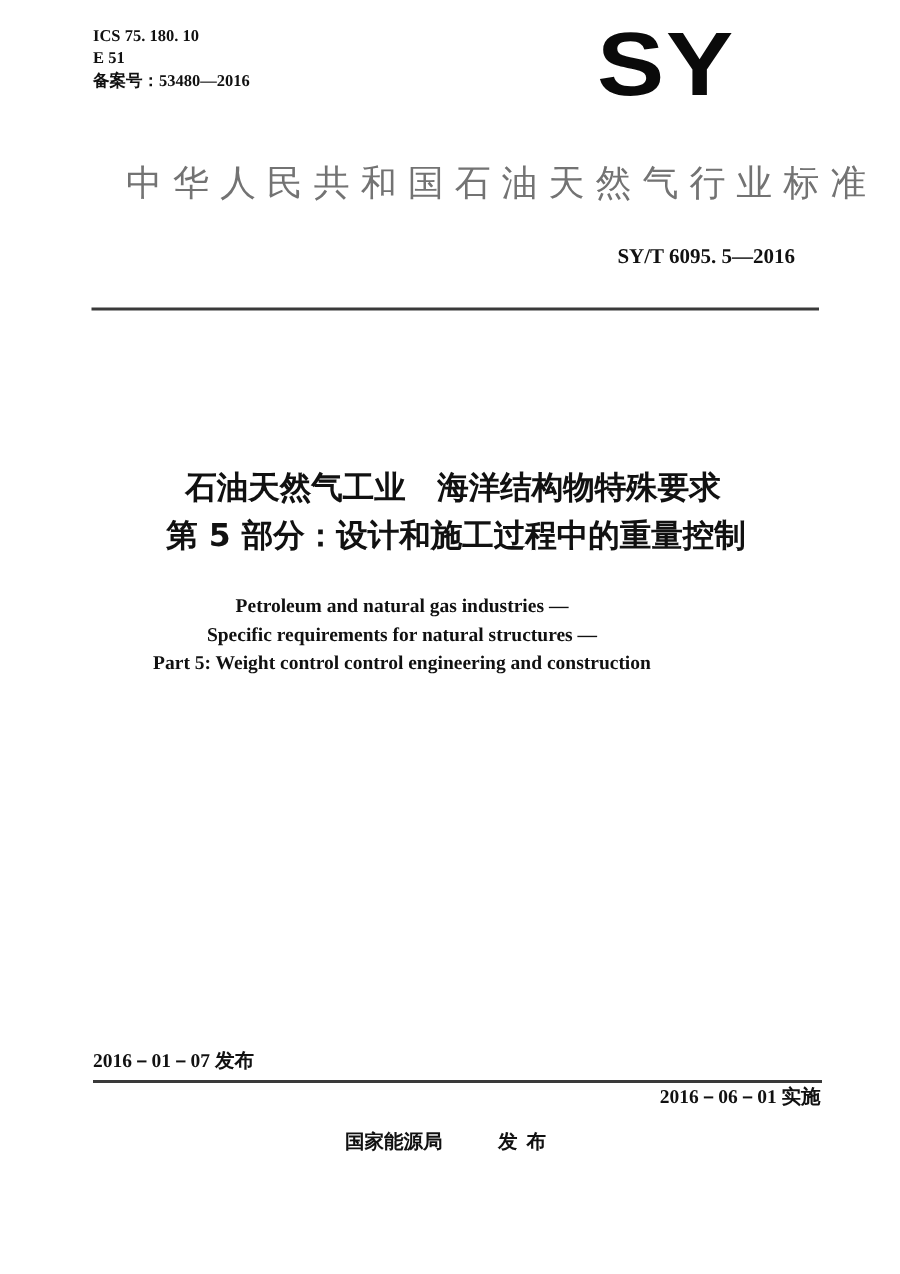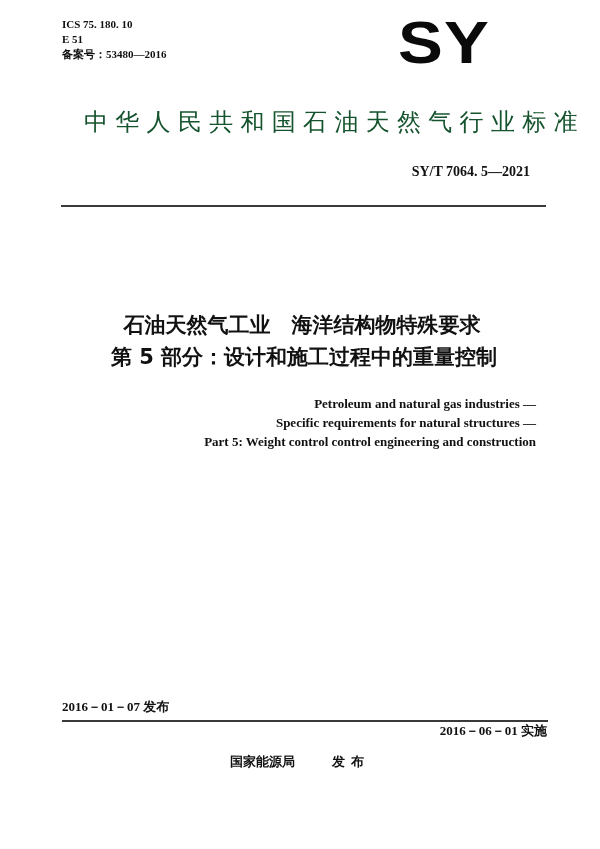--- a/index.html
+++ b/index.html
@@ -8,33 +8,33 @@
     .serif { font-family: "Liberation Serif", "DejaVu Serif", serif; font-weight: bold; text-align: right; }
 
     .meta { left: 62px; font-size: 11px; line-height: 13px; }
     .meta-ics { top: 18px; }
     .meta-class { top: 33px; }
     .meta-record { top: 48px; }
 
     .logo { left: 398px; top: 20px; width: 105px; height: 46px; font-family: "Liberation Sans", "DejaVu Sans", sans-serif; font-weight: 900; font-size: 60px; line-height: 46px; letter-spacing: 1px; color: #0a0a0a; transform: scaleX(1.12); transform-origin: left center; }
     .logo span { display: inline-block; }
 
-    .std-heading { left: 84px; top: 106px; font-size: 24px; line-height: 32px; letter-spacing: 7.3px; font-family: "DejaVu Sans", sans-serif; font-weight: normal; color: #14532d; }
+    .std-heading { left: 84px; top: 106px; font-size: 24px; line-height: 32px; letter-spacing: 7.3px; font-family: "DejaVu Sans", sans-serif; font-weight: normal; color: #737373; }
 
     .std-number { right: 70px; top: 164px; font-size: 14px; line-height: 16px; }
 
     .rule { position: absolute; height: 2px; background: #3a3a3a; }
     .rule-top { left: 61px; top: 205px; width: 485px; }
     .rule-bottom { left: 62px; top: 720px; width: 486px; }
 
     .title-cn { left: 0; width: 600px; text-align: center; font-size: 21px; line-height: 28px; font-family: "DejaVu Sans", sans-serif; font-weight: bold; }
     .title-cn-1 { top: 311px; padding-left: 2px; }
     .title-cn-2 { top: 343px; padding-left: 4px; }
 
-    .title-en { left: 0; width: 536px; text-align: right; font-size: 13px; line-height: 18px; }
+    .title-en { left: 0; width: 536px; text-align: center; font-size: 13px; line-height: 18px; }
     .title-en-1 { top: 395px; }
     .title-en-2 { top: 414px; }
     .title-en-3 { top: 433px; }
 
     .date { top: 699px; font-size: 13px; line-height: 16px; }
     .date-issue { left: 62px; }
     .date-impl { right: 53px; margin-top: 24px; }
 
     .publisher { top: 754px; left: 230px; font-size: 13px; line-height: 16px; font-family: "DejaVu Sans", sans-serif; font-weight: bold; }
     .publisher .action { margin-left: 37px; letter-spacing: 6px; }
@@ -47,21 +47,21 @@
   <div class="abs serif meta meta-ics">ICS 75. 180. 10</div>
   <div class="abs serif meta meta-class">E 51</div>
   <div class="abs serif meta meta-record">备案号：53480—2016</div>
 
   <div class="abs logo">
     <span>SY</span>
   </div>
 
   <div class="abs std-heading">中华人民共和国石油天然气行业标准</div>
 
-  <div class="abs serif std-number">SY/T 7064. 5—2021</div>
+  <div class="abs serif std-number">SY/T 6095. 5—2016</div>
 
   <div class="rule rule-top"></div>
 
   <div class="abs title-cn title-cn-1">石油天然气工业　海洋结构物特殊要求</div>
   <div class="abs title-cn title-cn-2">第 5 部分：设计和施工过程中的重量控制</div>
 
   <div class="abs serif title-en title-en-1">Petroleum and natural gas industries —</div>
   <div class="abs serif title-en title-en-2">Specific requirements for natural structures —</div>
   <div class="abs serif title-en title-en-3">Part 5: Weight control control engineering and construction</div>
 

